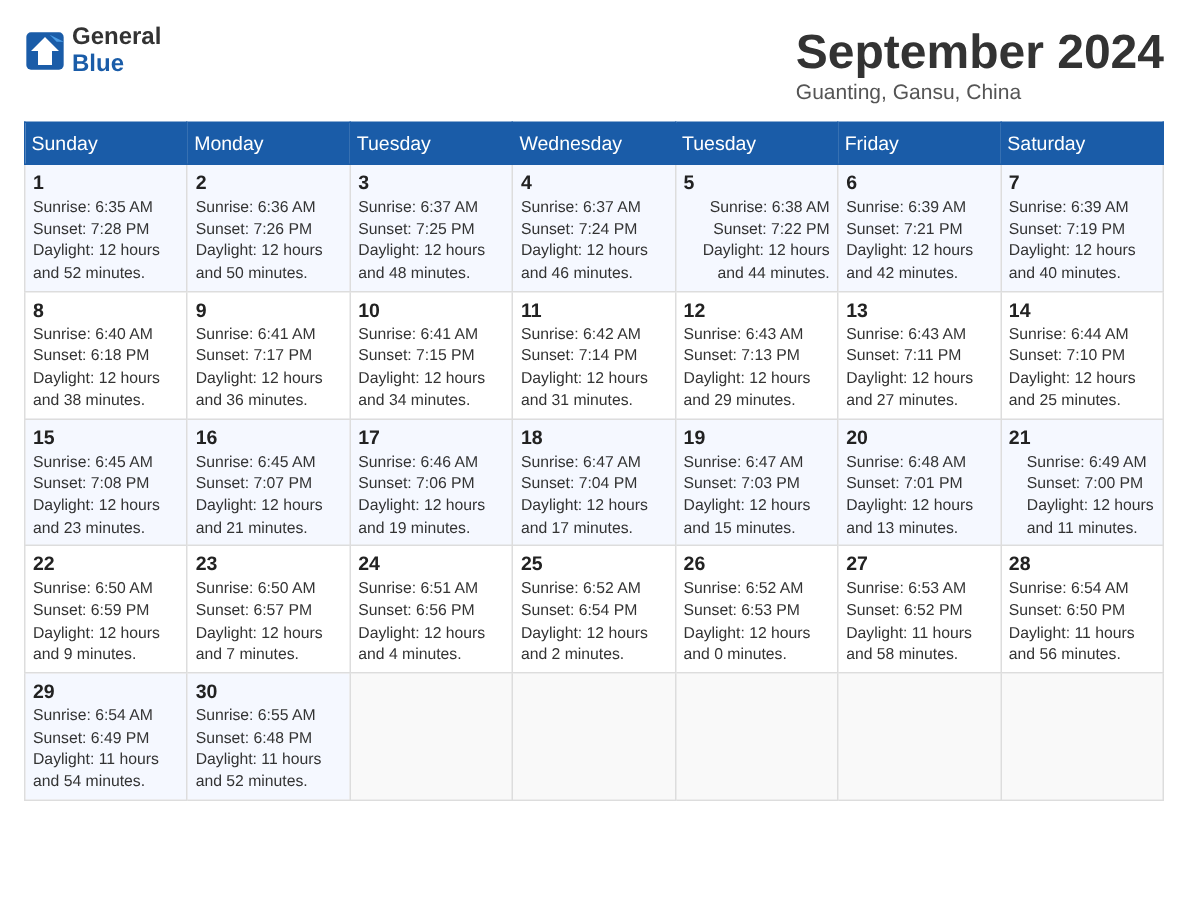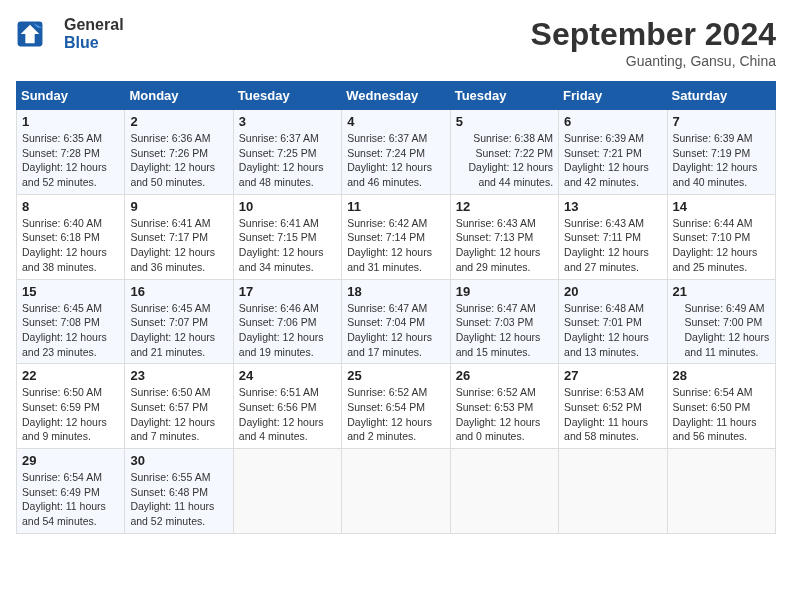--- a/index.html
+++ b/index.html
@@ -12,48 +12,48 @@
     }
     .header {
       display: flex;
       justify-content: space-between;
       align-items: flex-start;
       margin-bottom: 12px;
     }
     .logo {
       display: flex;
       align-items: center;
-      gap: 20px;
+      gap: 4px;
     }
     .logo-icon {
       width: 28px;
       height: 28px;
     }
-    .title-area { text-align: right; }
+    .title-area { }
     .month-title {
       font-size: 32px;
       font-weight: bold;
       color: #333;
     }
     .subtitle {
       font-size: 14px;
       color: #555;
     }
     table {
       width: 100%;
       border-collapse: collapse;
       font-size: 11px;
     }
     thead tr th {
       background-color: #1a5ca8;
       color: #fff;
       padding: 6px 4px;
       text-align: left;
       font-size: 13px;
-      font-weight: bold;
+      font-weight: normal;
       border: 1px solid #1a5ca8;
     }
     tbody tr td {
       border: 1px solid #ddd;
       vertical-align: top;
       padding: 4px 5px;
       width: 14.28%;
       min-height: 80px;
       background: #fff;
     }

